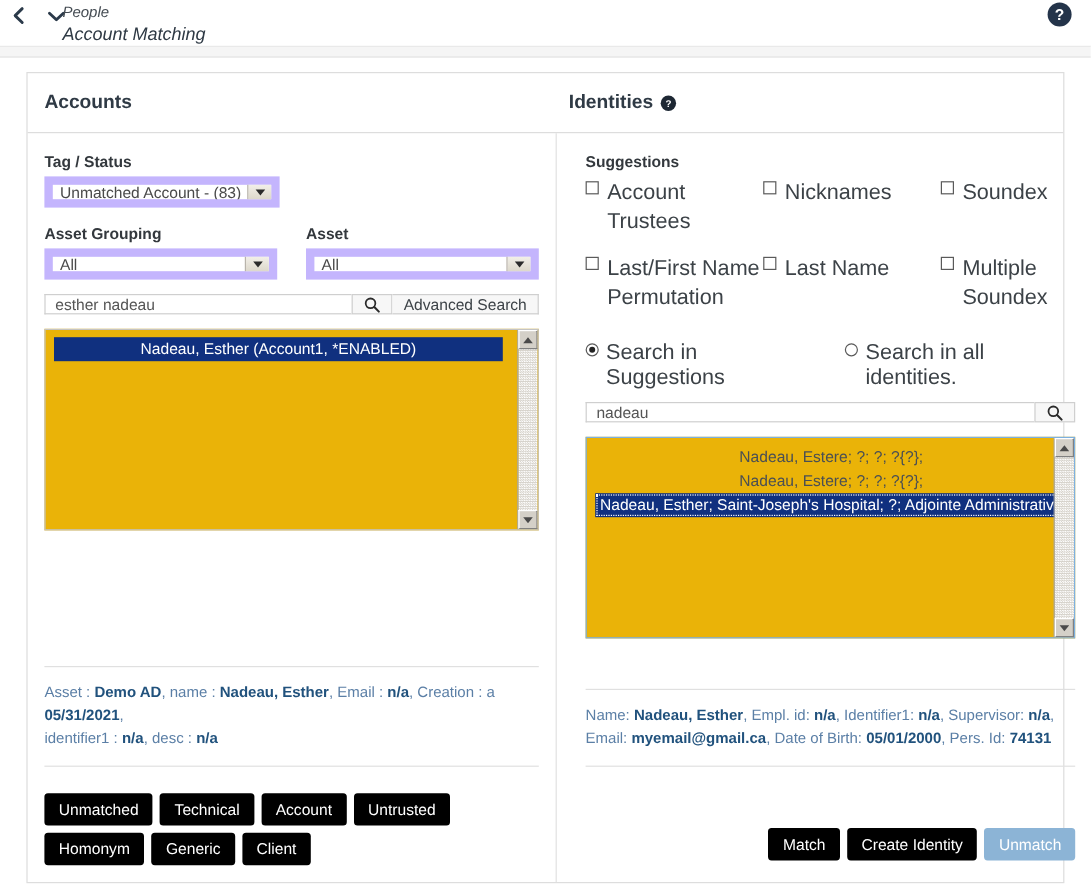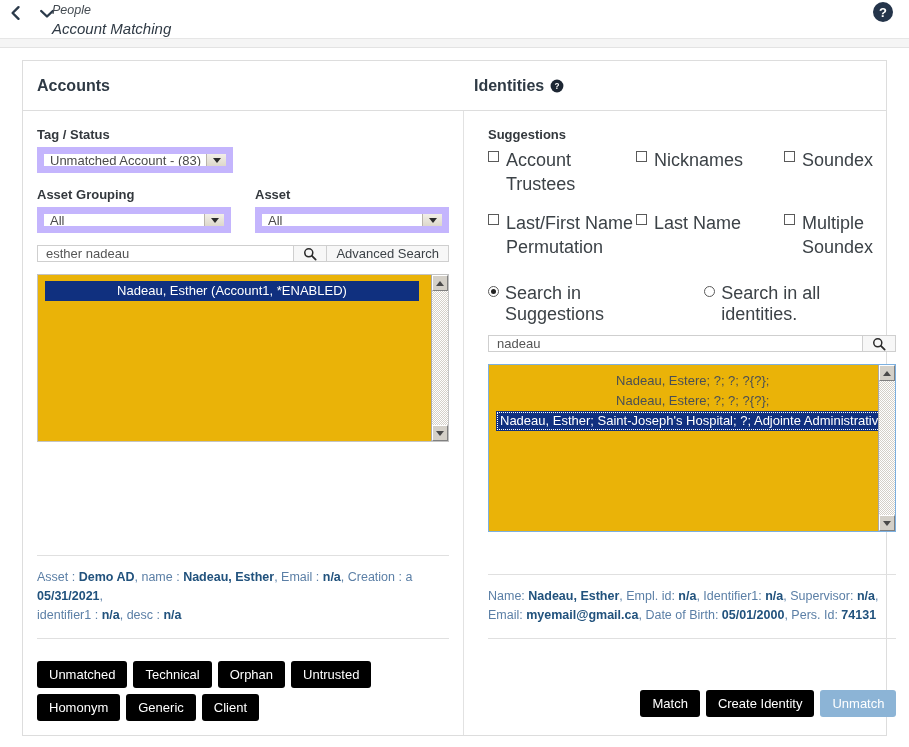--- a/index.html
+++ b/index.html
@@ -382,21 +382,21 @@
           <div><span>Asset : </span><b>Demo AD</b><span>, name : </span><b>Nadeau, Esther</b><span>, Email : </span><b>n/a</b><span>, Creation : a </span><b>05/31/2021</b><span>,</span></div>
           <div><span>identifier1 : </span><b>n/a</b><span>, desc : </span><b>n/a</b></div>
         </div>
         <hr class="sep">
       </div>
 
       <div class="left-bottom">
         <div class="btnrow">
             <button class="btn">Unmatched</button>
             <button class="btn">Technical</button>
-            <button class="btn">Orphan</button>
+            <button class="btn">Account</button>
             <button class="btn">Untrusted</button>
             <button class="btn">Homonym</button>
             <button class="btn">Generic</button>
             <button class="btn">Client</button>
           </div>
       </div>
     </div>
 
     <div class="col-right">
 

